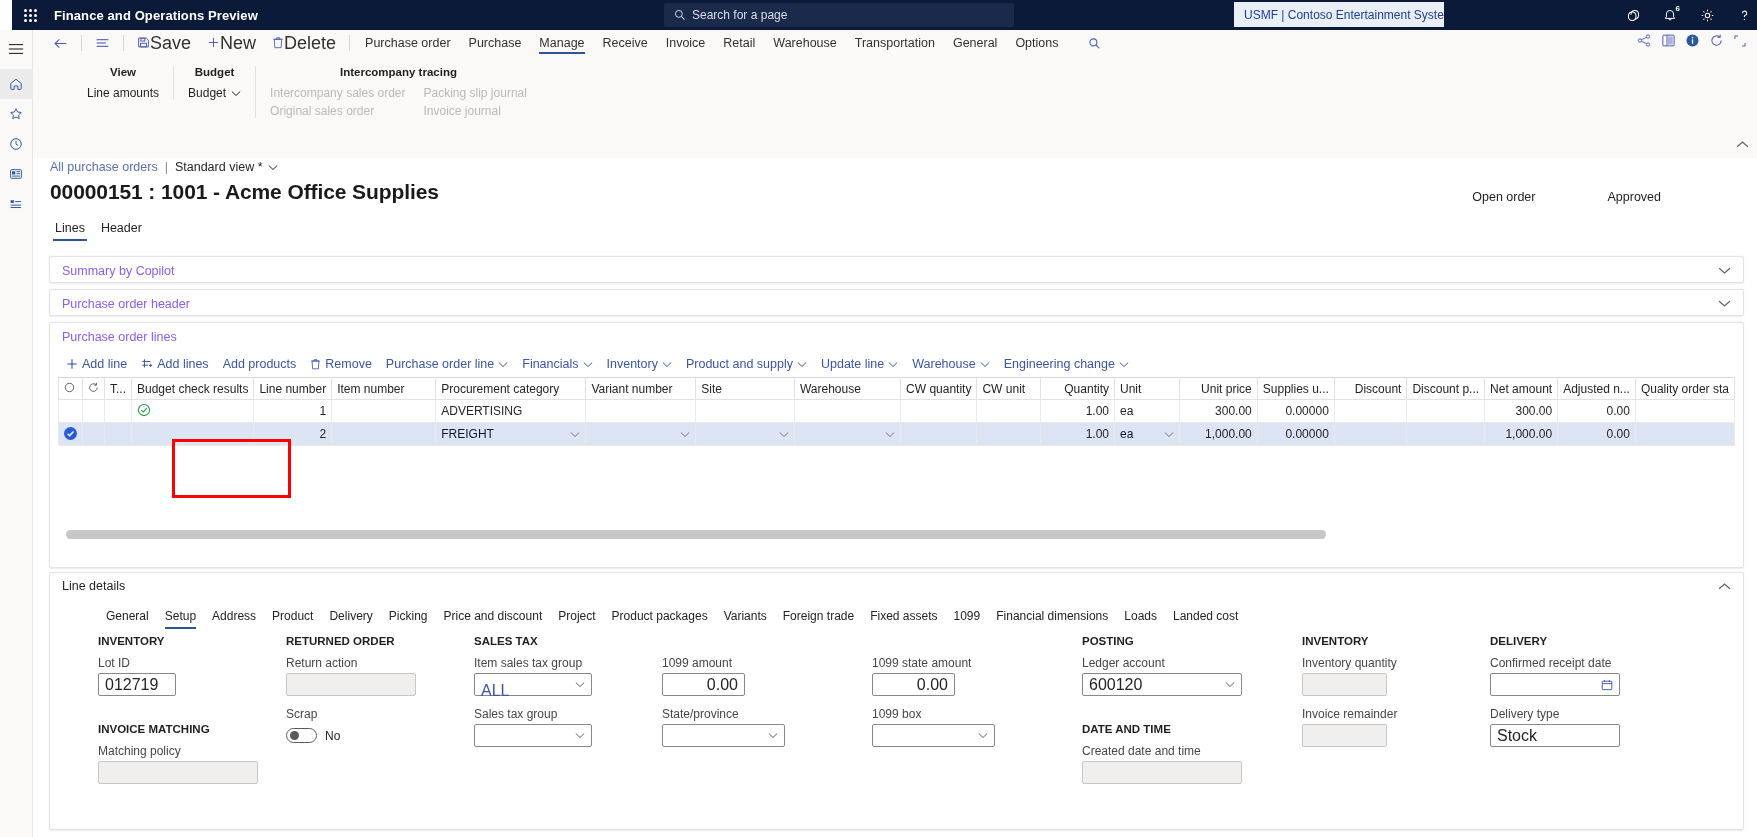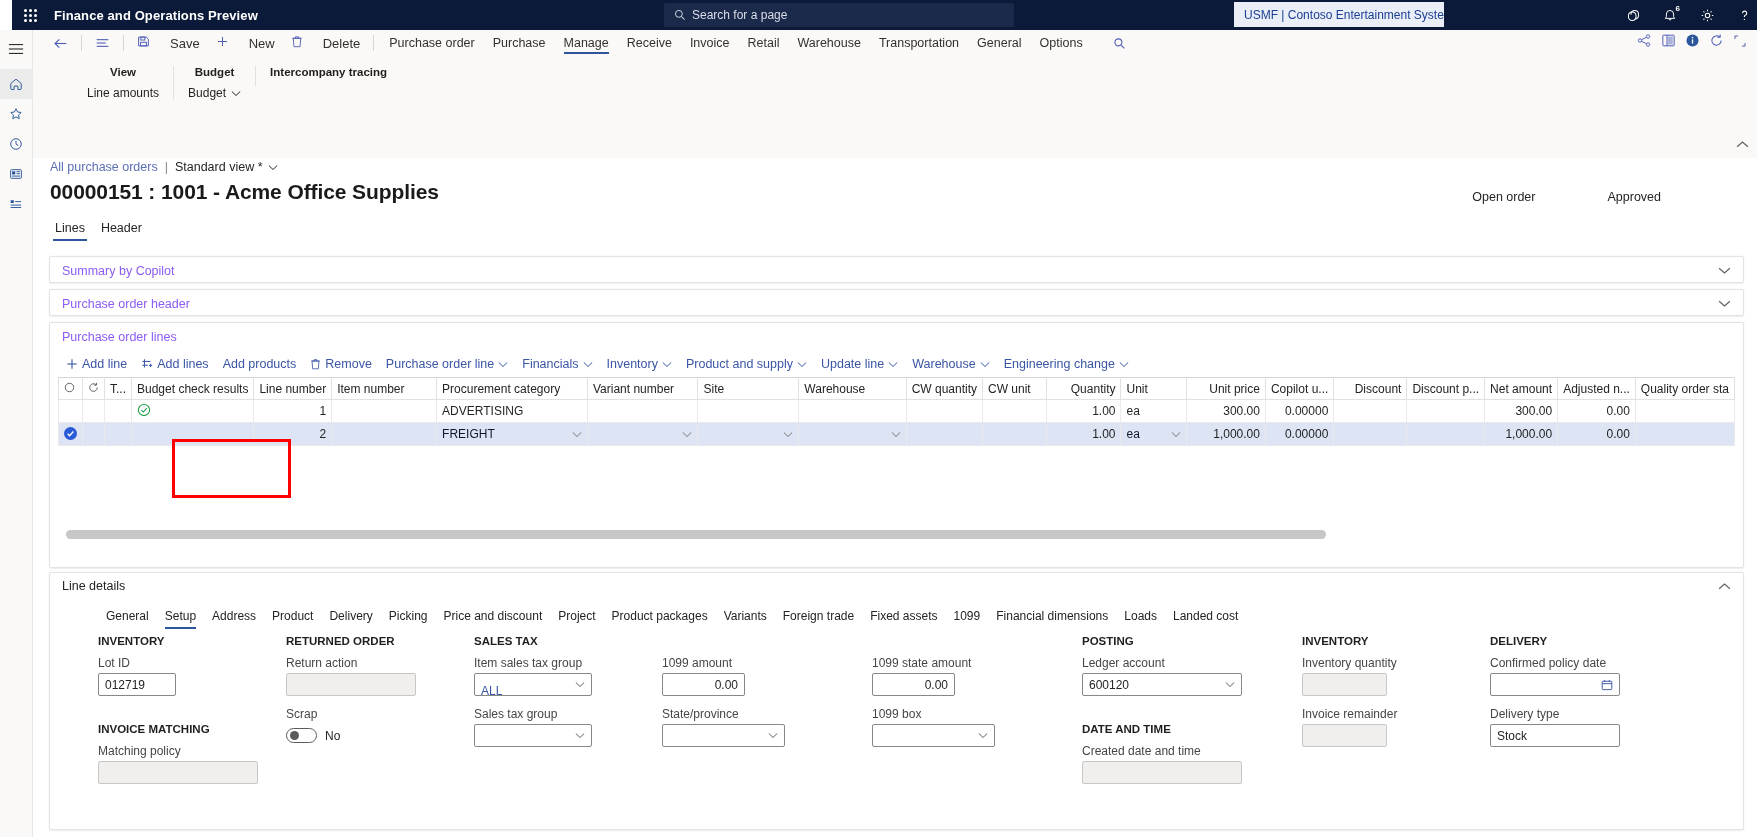--- a/index.html
+++ b/index.html
@@ -55,22 +55,22 @@
   
   .cmdwrap {
     position: absolute; left: 33px; top: 30px; right: 0; height: 128px;
     background: #faf9f8;
   }
   .cmdbar {
     position: absolute; left: 5px; top: 0; right: 5px; height: 26px;
     display: flex; align-items: center; gap: 2px; padding-left: 8px;
   }
   .cb-item {
-    display: flex; align-items: center; gap: 20px; height: 26px;
-    padding: 0 7px; font-size: 13px; color: #323130; cursor: pointer; white-space: nowrap;
+    display: flex; align-items: center; gap: 0; height: 26px;
+    padding: 0 7px; font-size: 18px; color: #323130; cursor: pointer; white-space: nowrap;
   }
   .cb-sep { width: 1px; height: 16px; background: #d6d6d6; margin: 0 4px; }
   .cb-tab {
     height: 26px; padding: 0 9px; font-size: 12.5px; color: #323130; cursor: pointer;
     display: flex; align-items: center; white-space: nowrap;
   }
   .cb-tab.active { position: relative; font-weight: normal; }
   .cb-tab.active:after {
     content: ""; position: absolute; left: 9px; right: 9px; bottom: 2px; height: 2px; background: #2b579a;
   }
@@ -159,21 +159,21 @@
   .ld-head { position: absolute; left: 0; top: 0; height: 26px; display: flex; align-items: center; padding-left: 12px; font-size: 12.5px; }
   .ld-tabs { position: absolute; left: 48px; top: 32px; display: flex; gap: 0px; }
   .ld-tab { font-size: 12px; padding: 4px 8px 7px 8px; color: #242424; cursor: pointer; position: relative; white-space: nowrap; }
   .ld-tab.active:after { content:""; position:absolute; left:8px; right:8px; bottom:1px; height:2px; background:#2b579a; }
   .ld-cols { position: absolute; left: 48px; top: 62px; right: 10px; display: flex; }
   .ldcol { display: flex; flex-direction: column; }
   .grp-title { font-size: 11.5px; font-weight: bold; color: #201f1e; margin-bottom: 9px; white-space: nowrap; }
   .fld-label { font-size: 12px; color: #484644; margin-bottom: 3px; white-space: nowrap; }
   .fld {
     height: 23px; border: 1px solid #8a8886; border-radius: 2px; background: #fff;
-    display: flex; align-items: center; padding: 4px 6px; font-size: 12px; color: #242424;
+    display: flex; align-items: center; padding: 4px 6px; font-size: 16px; color: #242424;
     margin-bottom: 11px;
   }
   .fld.ro { background: #f0efee; border-color: #c9c7c5; }
   .fld.sel { justify-content: space-between; }
   .fld .v-link { color: #3a55a5; margin-top: 12px; }
   .fld .num { width: 100%; text-align: right; }
   .chev-sm { color: #616161; display: inline-flex; }
   .toggle-row { display: flex; align-items: center; gap: 8px; margin-bottom: 11px; height: 23px; }
   .tgl { width: 31px; height: 15px; border-radius: 8px; border: 1px solid #5b5b5b; background: #fff; position: relative; cursor: pointer; }
   .tgl i { position: absolute; left: 3px; top: 2px; width: 9px; height: 9px; border-radius: 50%; background: #5b5b5b; }
@@ -408,20 +408,30 @@
                 <span>Budget</span>
                 <span><svg width="10" height="7" viewBox="0 0 12 8" fill="none" stroke="#242424" stroke-width="1.2">
                     <path d="M1 1.6 6 6.4l5-4.8"></path>
                   </svg></span>
               </div>
             </div>
           </div>
         </div>
         <div class="rgroup">
           <div class="rg-title">Intercompany tracing</div>
+          <div class="rg-body">
+            <div class="rg-col">
+              <div class="rg-link disabled"><span>Intercompany sales order</span></div>
+              <div class="rg-link disabled"><span>Original sales order</span></div>
+            </div>
+            <div class="rg-col">
+              <div class="rg-link disabled"><span>Packing slip journal</span></div>
+              <div class="rg-link disabled"><span>Invoice journal</span></div>
+            </div>
+          </div>
         </div>
       </div>
 
     <div class="ribbon-collapse">
       <svg width="13" height="9" viewBox="0 0 14 9" fill="none" stroke="#616161" stroke-width="1.3">
           <path d="M1.2 7 7 1.8 12.8 7"></path>
         </svg>
     </div>
   </div>
 
@@ -581,21 +591,21 @@
               <th style="width: 110px;"><span>Item number</span></th>
               <th style="width: 155px;"><span>Procurement category</span></th>
               <th style="width: 114px;"><span>Variant number</span></th>
               <th style="width: 114px;"><span>Site</span></th>
               <th style="width: 114px;"><span>Warehouse</span></th>
               <th class="num" style="width: 66px;"><span>CW quantity</span></th>
               <th style="width: 66px;"><span>CW unit</span></th>
               <th class="num" style="width: 78px;"><span>Quantity</span></th>
               <th style="width: 72px;"><span>Unit</span></th>
               <th class="num" style="width: 82px;"><span>Unit price</span></th>
-              <th class="num" style="width: 64px;"><span>Copilot u...</span></th>
+              <th class="num" style="width: 64px;"><span>Supplies u...</span></th>
               <th class="num" style="width: 76px;"><span>Discount</span></th>
               <th class="num" style="width: 64px;"><span>Discount p...</span></th>
               <th class="num" style="width: 72px;"><span>Net amount</span></th>
               <th class="num" style="width: 64px;"><span>Adjusted n...</span></th>
               <th style="width: 90px;"><span>Quality order sta</span></th>
             </tr>
           </thead>
         <tbody id="gridBody">
             <tr class="">
               <td class=" selcell" style="width: 24px;"></td>
@@ -924,21 +934,21 @@
           <span class="num"></span>
         </div>
         <div class="fld-label">Invoice remainder</div>
         <div class="fld ro" style="width:85px">
           <span class="num"></span>
         </div>
       </div>
 
       <div class="ldcol" style="width:200px">
         <div class="grp-title">DELIVERY</div>
-        <div class="fld-label">Confirmed policy date</div>
+        <div class="fld-label">Confirmed receipt date</div>
         <div class="fld sel" style="width:130px">
           <span></span>
           <span class="chev-sm">
             <svg width="12" height="12" viewBox="0 0 14 14" fill="none" stroke="#3a55a5" stroke-width="1.1">
                 <rect x="1.4" y="2.6" width="11.2" height="9.8" rx="1"></rect>
                 <line x1="1.4" y1="5.4" x2="12.6" y2="5.4"></line>
                 <line x1="4.2" y1="1.3" x2="4.2" y2="3.6"></line>
                 <line x1="9.8" y1="1.3" x2="9.8" y2="3.6"></line>
               </svg>
           </span>

